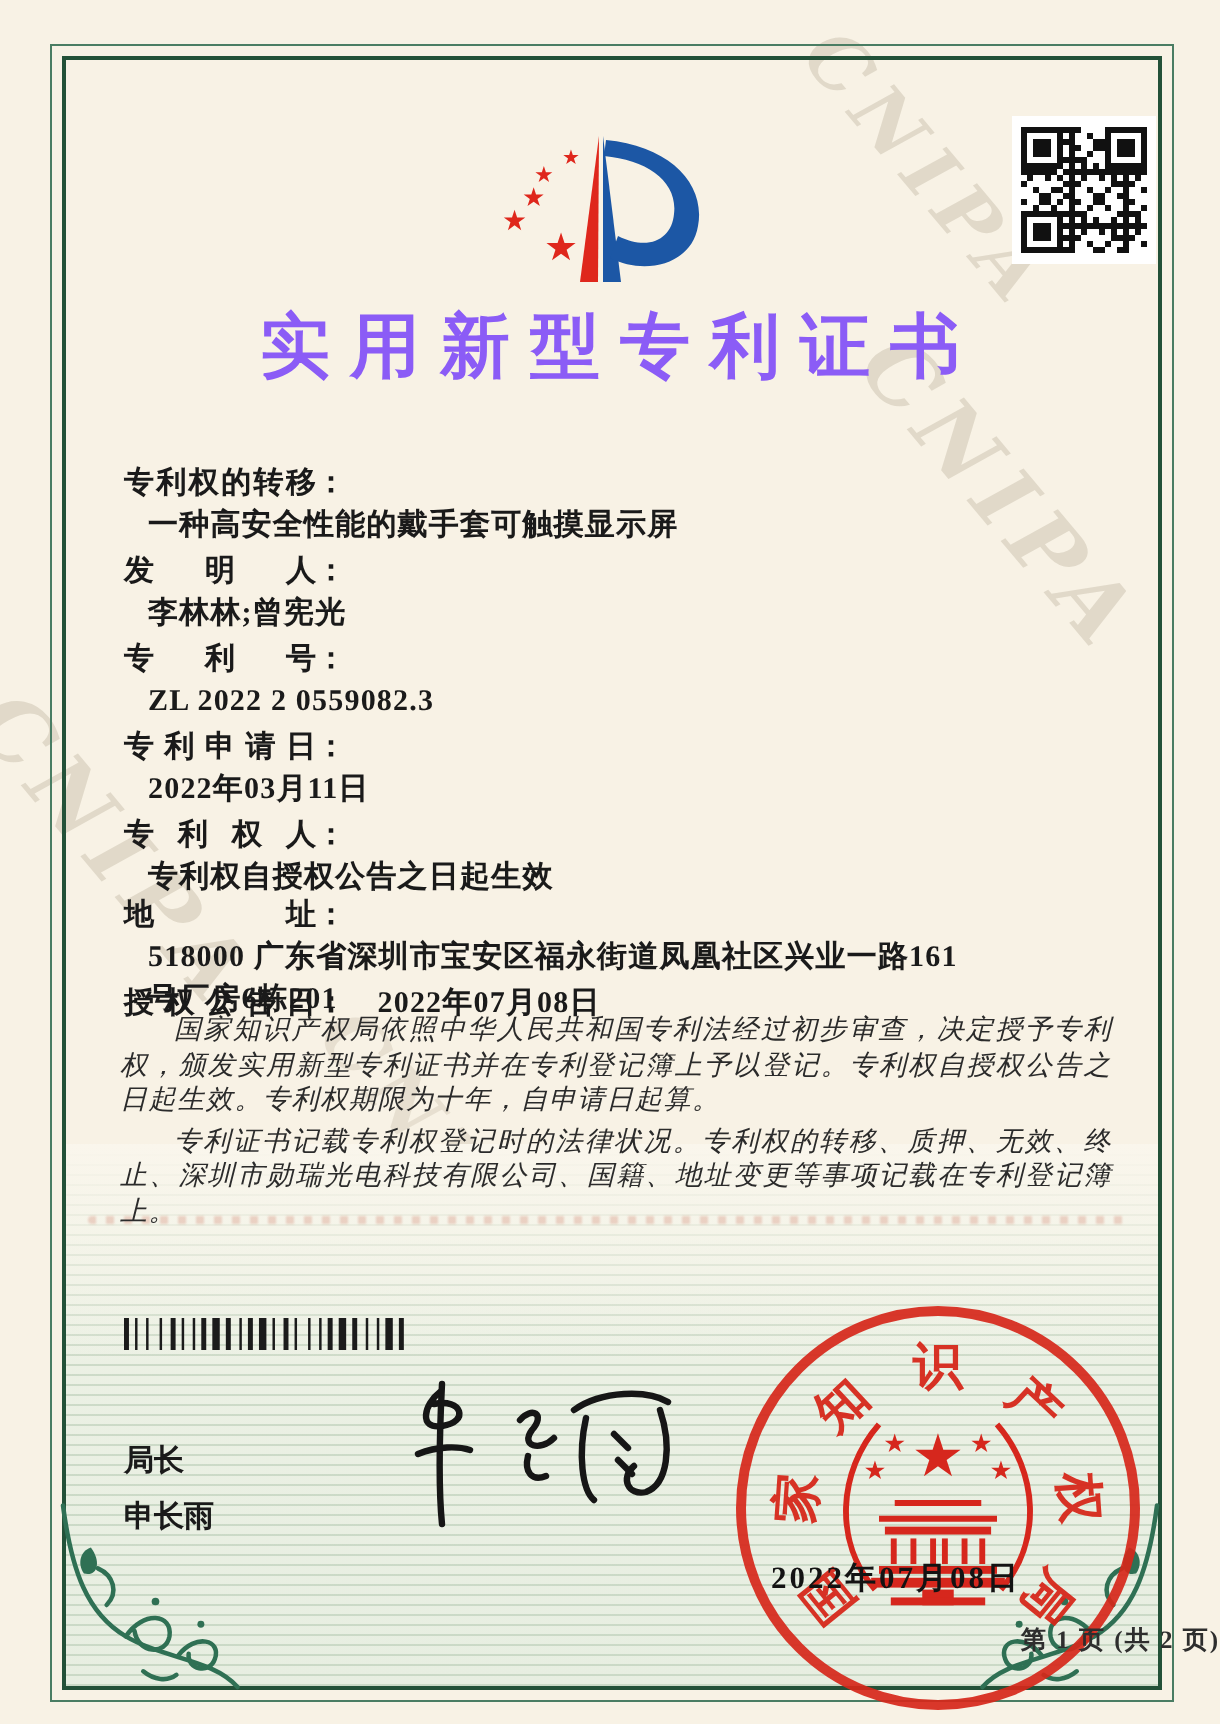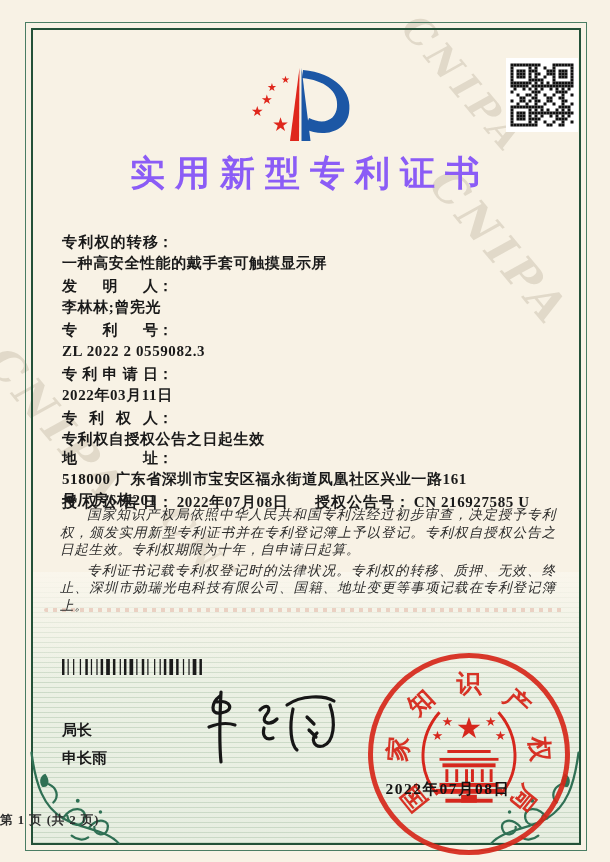--- a/index.html
+++ b/index.html
@@ -63,21 +63,21 @@
     text-align:center; font-size:35px; font-weight:700;
     letter-spacing:10px; text-indent:10px; color:#8b5cf6;
   }
   
   .row{position:absolute; left:62px; right:34px; z-index:5; font-size:15px; font-weight:600; line-height:21px;}
   .flabel{
     display:inline-block; width:96px; text-align:justify; text-align-last:justify;
     -moz-text-align-last:justify; vertical-align:top; letter-spacing:0;
   }
   .colon{display:inline-block; vertical-align:top;}
-  .fvalue{display:inline-block; vertical-align:top; margin-left:0; letter-spacing:.6px; width:414px; word-break:break-all;}
+  .fvalue{display:inline-block; vertical-align:top; margin-left:12px; letter-spacing:.6px; width:414px; word-break:break-all;}
   .fvalue.short{width:auto;}
   .grant-right{position:absolute; left:253px; top:0; white-space:nowrap;}
   .grant-right .glabel{letter-spacing:1px;}
   
   .paras{
     position:absolute; left:60px; right:40px; top:506px; z-index:5;
     font-size:13.5px; font-style:italic; letter-spacing:.8px;
     line-height:17.6px; text-align:justify; color:#2b2b2b; font-weight:500;
   }
   .paras p{margin:0 14px 3px 0; text-indent:2em;}
@@ -96,21 +96,21 @@
     font-family:"Liberation Serif","DejaVu Serif",serif;
   }
   .emblem{position:absolute; left:50%; top:50%; transform:translate(-50%,-48%);}
   .seal-date{
     position:absolute; left:372px; top:779px; width:152px; z-index:6;
     text-align:center; font-size:15.5px; font-weight:700; letter-spacing:1.5px; color:#131313;
     white-space:nowrap;
   }
   .footer{
     position:absolute; left:0; right:0; top:812px; z-index:5;
-    text-align:left; font-size:12.5px; letter-spacing:1px; color:#2e2e2e; font-weight:600;
+    text-align:right; font-size:12.5px; letter-spacing:1px; color:#2e2e2e; font-weight:600;
   }
 </style>
 </head>
 <body>
 
 <div class="page">
 
   <span class="wm wm1">CNIPA</span>
   <span class="wm wm2">CNIPA</span>
   <span class="wm wm3">CNIPA</span>
@@ -435,24 +435,20 @@
     <span class="flabel">专利权人</span><span class="colon">：</span>
     <span class="fvalue">专利权自授权公告之日起生效</span>
   </div>
   <div class="row" style="top:448px">
     <span class="flabel">地址</span><span class="colon">：</span>
     <span class="fvalue">518000 广东省深圳市宝安区福永街道凤凰社区兴业一路161号厂房6栋201</span>
   </div>
   <div class="row" style="top:492px">
     <span class="flabel">授权公告日</span><span class="colon">：</span>
     <span class="fvalue short">2022年07月08日</span>
-    <span class="grant-right">
-      <span class="glabel">授权公告号</span><span class="colon">：</span>
-      <span class="fvalue short">CN 216927585 U</span>
-    </span>
   </div>
 
   <div class="paras">
     <p>国家知识产权局依照中华人民共和国专利法经过初步审查，决定授予专利权，颁发实用新型专利证书并在专利登记簿上予以登记。专利权自授权公告之日起生效。专利权期限为十年，自申请日起算。</p>
     <p>专利证书记载专利权登记时的法律状况。专利权的转移、质押、无效、终止、深圳市勋瑞光电科技有限公司、国籍、地址变更等事项记载在专利登记簿上。</p>
   </div>
 
   <svg id="barcode" class="barcode" width="164" height="16" viewBox="0 0 164 16">
       <rect x="0" y="0" width="2.4800000000000004" height="16" fill="#1b1b1b"></rect>
       <rect x="5.5200000000000005" y="0" width="1.2400000000000002" height="16" fill="#1b1b1b"></rect>

